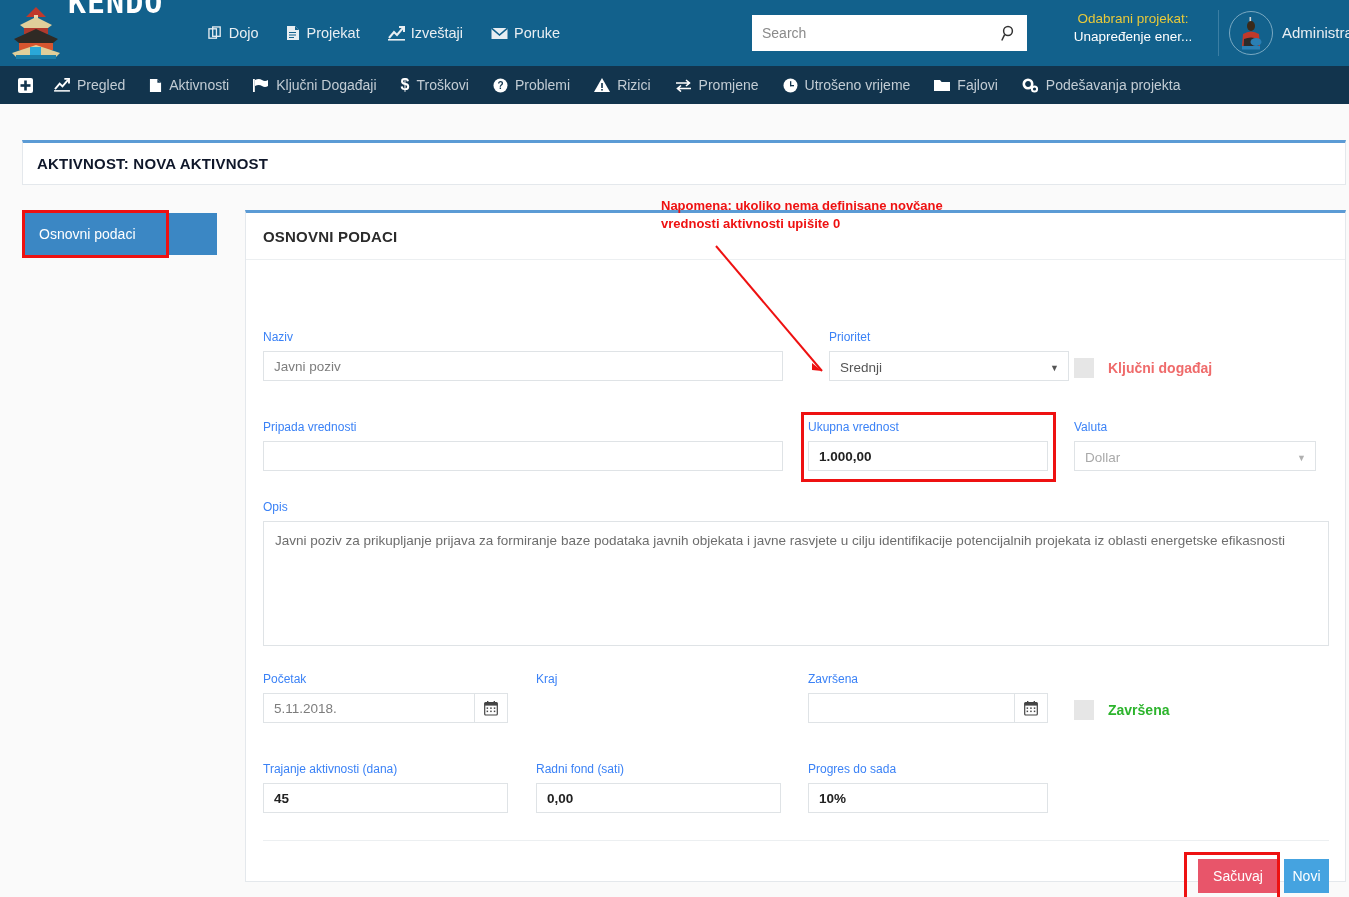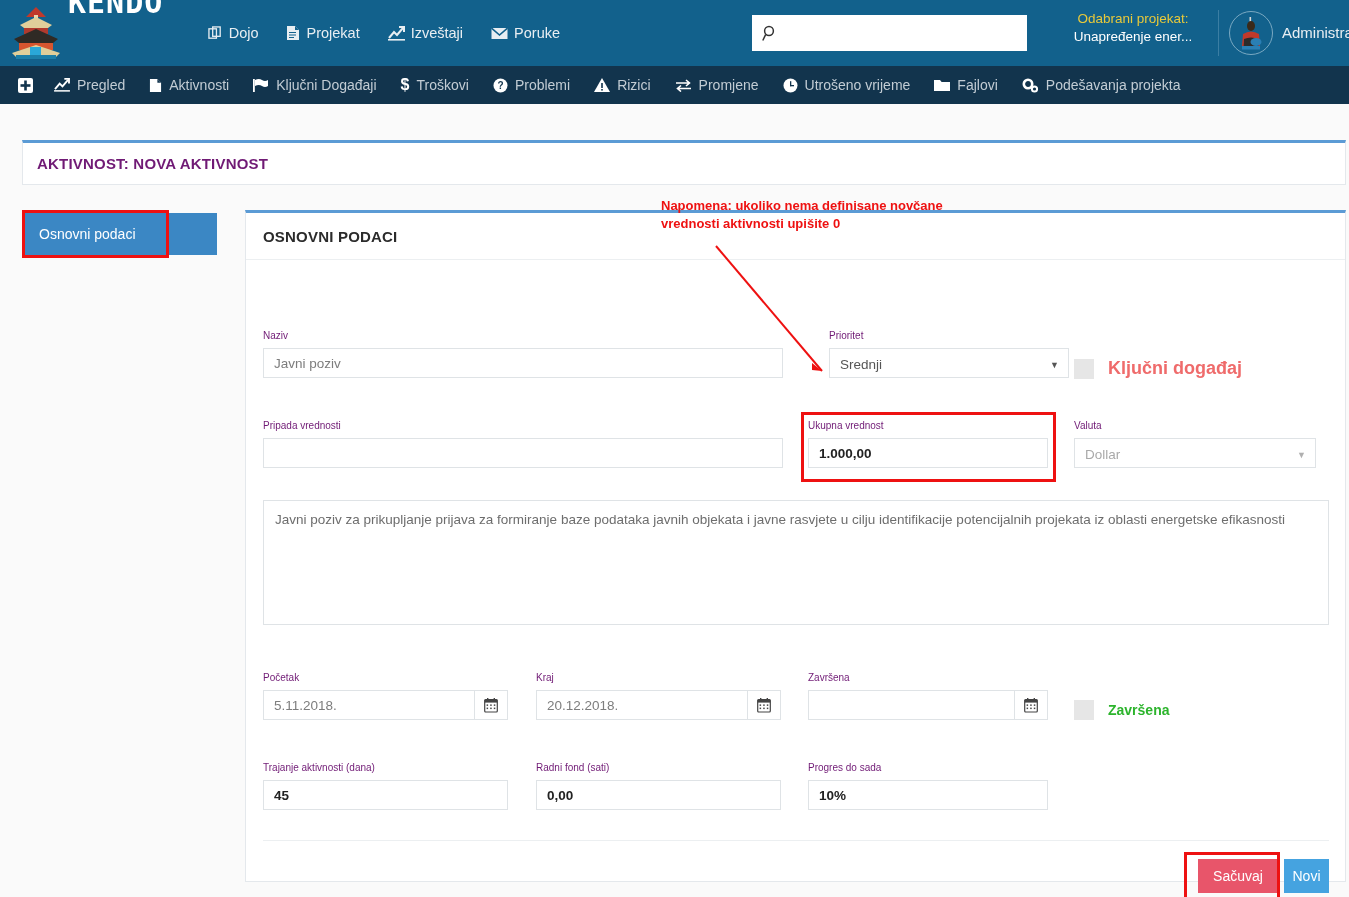--- a/index.html
+++ b/index.html
@@ -92,21 +92,21 @@
     font-size: 16px; font-weight: bold; color: #fff; line-height: 1;
   }
 
   
   .page-title-panel {
     position: absolute; left: 22px; top: 140px; width: 1324px; height: 45px;
     background: #ffffff; border: 1px solid #e4e8ec; border-top: 3px solid #5b9bd5;
     display: flex; align-items: center;
   }
   .page-title {
-    font-size: 15px; font-weight: bold; color: #701a75;
+    font-size: 15px; font-weight: bold; color: #0f172a;
     letter-spacing: 0.2px; margin-left: 14px;
   }
 
   
   .side-tab {
     position: absolute; left: 22px; top: 213px; width: 195px; height: 42px;
     background: #3b87c4; color: #ffffff; font-size: 14px;
     display: flex; align-items: center; padding-left: 17px; cursor: pointer;
   }
   .side-tab-highlight {
@@ -129,21 +129,21 @@
   }
 
   .note {
     position: absolute; left: 415px; top: -16px; width: 330px;
     color: #ee1111; font-size: 13px; font-weight: bold; line-height: 1.35;
   }
 
   .panel-body { position: relative; padding: 0 17px; }
 
   .field-label {
-    font-size: 10px; color: #701a75; margin-bottom: 7px; display: block;
+    font-size: 12px; color: #3b82f6; margin-bottom: 7px; display: block;
   }
   .text-input {
     width: 100%; height: 30px; border: 1px solid #dfe3e6; background: #fff;
     font-family: "Liberation Sans", sans-serif; font-size: 13.5px;
     padding: 0 10px; color: #7d7d7d; outline: none;
   }
   .text-input.val-bold { color: #222; font-weight: bold; }
   .select-box {
     width: 100%; height: 30px; border: 1px solid #dfe3e6; background: #fff;
     display: flex; align-items: center; justify-content: space-between;
@@ -156,21 +156,21 @@
   .row { position: absolute; }
 
   
   .r-naziv { left: 17px; top: 70px; width: 520px; }
   .r-prioritet { left: 562px; top: 70px; width: 240px; margin-left: 21px; }
   .r-kljucni { left: 828px; top: 98px; display: flex; align-items: center; gap: 14px; }
   .chk {
     width: 20px; height: 20px; background: #e6e6e6; border: 1px solid #e6e6e6;
     cursor: pointer; flex: 0 0 20px;
   }
-  .lbl-kljucni { color: #ef6b6b; font-size: 18px; font-weight: bold; }
+  .lbl-kljucni { color: #ef6b6b; font-size: 14px; font-weight: bold; }
   .lbl-zavrsena { color: #2cb42c; font-size: 14px; font-weight: bold; }
 
   
   .r-pripada { left: 17px; top: 160px; width: 520px; }
   .r-ukupna { left: 562px; top: 160px; width: 240px; }
   .r-valuta { left: 828px; top: 160px; width: 242px; }
   .ukupna-highlight {
     position: absolute; left: 555px; top: 152px; width: 255px; height: 70px;
     border: 3px solid #ee1111; pointer-events: none;
   }
@@ -279,20 +279,21 @@
       <div class="topnav-item">
         <svg width="17" height="13" viewBox="0 0 17 13">
           <rect x="0.5" y="1" width="16" height="11" fill="#e8eef2"></rect>
           <path d="M0.5 1 L8.5 8 L16.5 1" fill="none" stroke="#12618c" stroke-width="1.6"></path>
         </svg>
         <span>Poruke</span>
       </div>
     </div>
 
     <div class="search-wrap">
+      <input class="search-input" value="" placeholder="Search" style="">
       <button class="search-btn">
         <svg width="17" height="17" viewBox="0 0 17 17">
           <circle cx="7" cy="6" r="4.4" fill="none" stroke="#333" stroke-width="1.5"></circle>
           <line x1="3.6" y1="9.6" x2="0.8" y2="15.5" stroke="#333" stroke-width="1.5"></line>
         </svg>
       </button>
     </div>
 
     <div class="project-sel">
       <span class="lbl">Odabrani projekat:</span>
@@ -458,20 +459,21 @@
       <div class="row r-valuta">
         <label class="field-label">Valuta</label>
         <div class="select-box muted">
           <span>Dollar</span>
           <span class="caret muted">▼</span>
         </div>
       </div>
       <div class="ukupna-highlight"></div>
 
       <div class="row r-opis">
+        <label class="field-label">Opis</label>
         <textarea class="opis-area" style="">Javni poziv za prikupljanje prijava za formiranje baze podataka javnih objekata i javne rasvjete u cilju identifikacije potencijalnih projekata iz oblasti energetske efikasnosti</textarea>
       </div>
 
       <div class="row r-pocetak">
         <label class="field-label">Početak</label>
         <div class="date-group">
           <input class="text-input" value="5.11.2018." style="">
           <button class="date-btn">
             <svg width="14" height="15" viewBox="0 0 14 15">
               <rect x="0.7" y="1.6" width="12.6" height="12.4" rx="1" fill="none" stroke="#444" stroke-width="1.2"></rect>
@@ -484,37 +486,20 @@
               <rect x="2.6" y="9.6" width="1.5" height="1.5" fill="#444"></rect>
               <rect x="6.2" y="9.6" width="1.5" height="1.5" fill="#444"></rect>
               <rect x="9.8" y="9.6" width="1.5" height="1.5" fill="#444"></rect>
             </svg>
           </button>
         </div>
       </div>
 
       <div class="row r-kraj">
         <label class="field-label">Kraj</label>
-        <div class="date-group">
-          <input class="text-input" value="20.12.2018." style="">
-          <button class="date-btn">
-            <svg width="14" height="15" viewBox="0 0 14 15">
-              <rect x="0.7" y="1.6" width="12.6" height="12.4" rx="1" fill="none" stroke="#444" stroke-width="1.2"></rect>
-              <rect x="0.7" y="1.6" width="12.6" height="3" fill="#444"></rect>
-              <rect x="3" y="0" width="1.4" height="3" fill="#444"></rect>
-              <rect x="9.6" y="0" width="1.4" height="3" fill="#444"></rect>
-              <rect x="2.6" y="6.4" width="1.5" height="1.5" fill="#444"></rect>
-              <rect x="6.2" y="6.4" width="1.5" height="1.5" fill="#444"></rect>
-              <rect x="9.8" y="6.4" width="1.5" height="1.5" fill="#444"></rect>
-              <rect x="2.6" y="9.6" width="1.5" height="1.5" fill="#444"></rect>
-              <rect x="6.2" y="9.6" width="1.5" height="1.5" fill="#444"></rect>
-              <rect x="9.8" y="9.6" width="1.5" height="1.5" fill="#444"></rect>
-            </svg>
-          </button>
-        </div>
       </div>
 
       <div class="row r-zavrsena-date">
         <label class="field-label">Završena</label>
         <div class="date-group">
           <input class="text-input" value="" style="">
           <button class="date-btn">
             <svg width="14" height="15" viewBox="0 0 14 15">
               <rect x="0.7" y="1.6" width="12.6" height="12.4" rx="1" fill="none" stroke="#444" stroke-width="1.2"></rect>
               <rect x="0.7" y="1.6" width="12.6" height="3" fill="#444"></rect>

